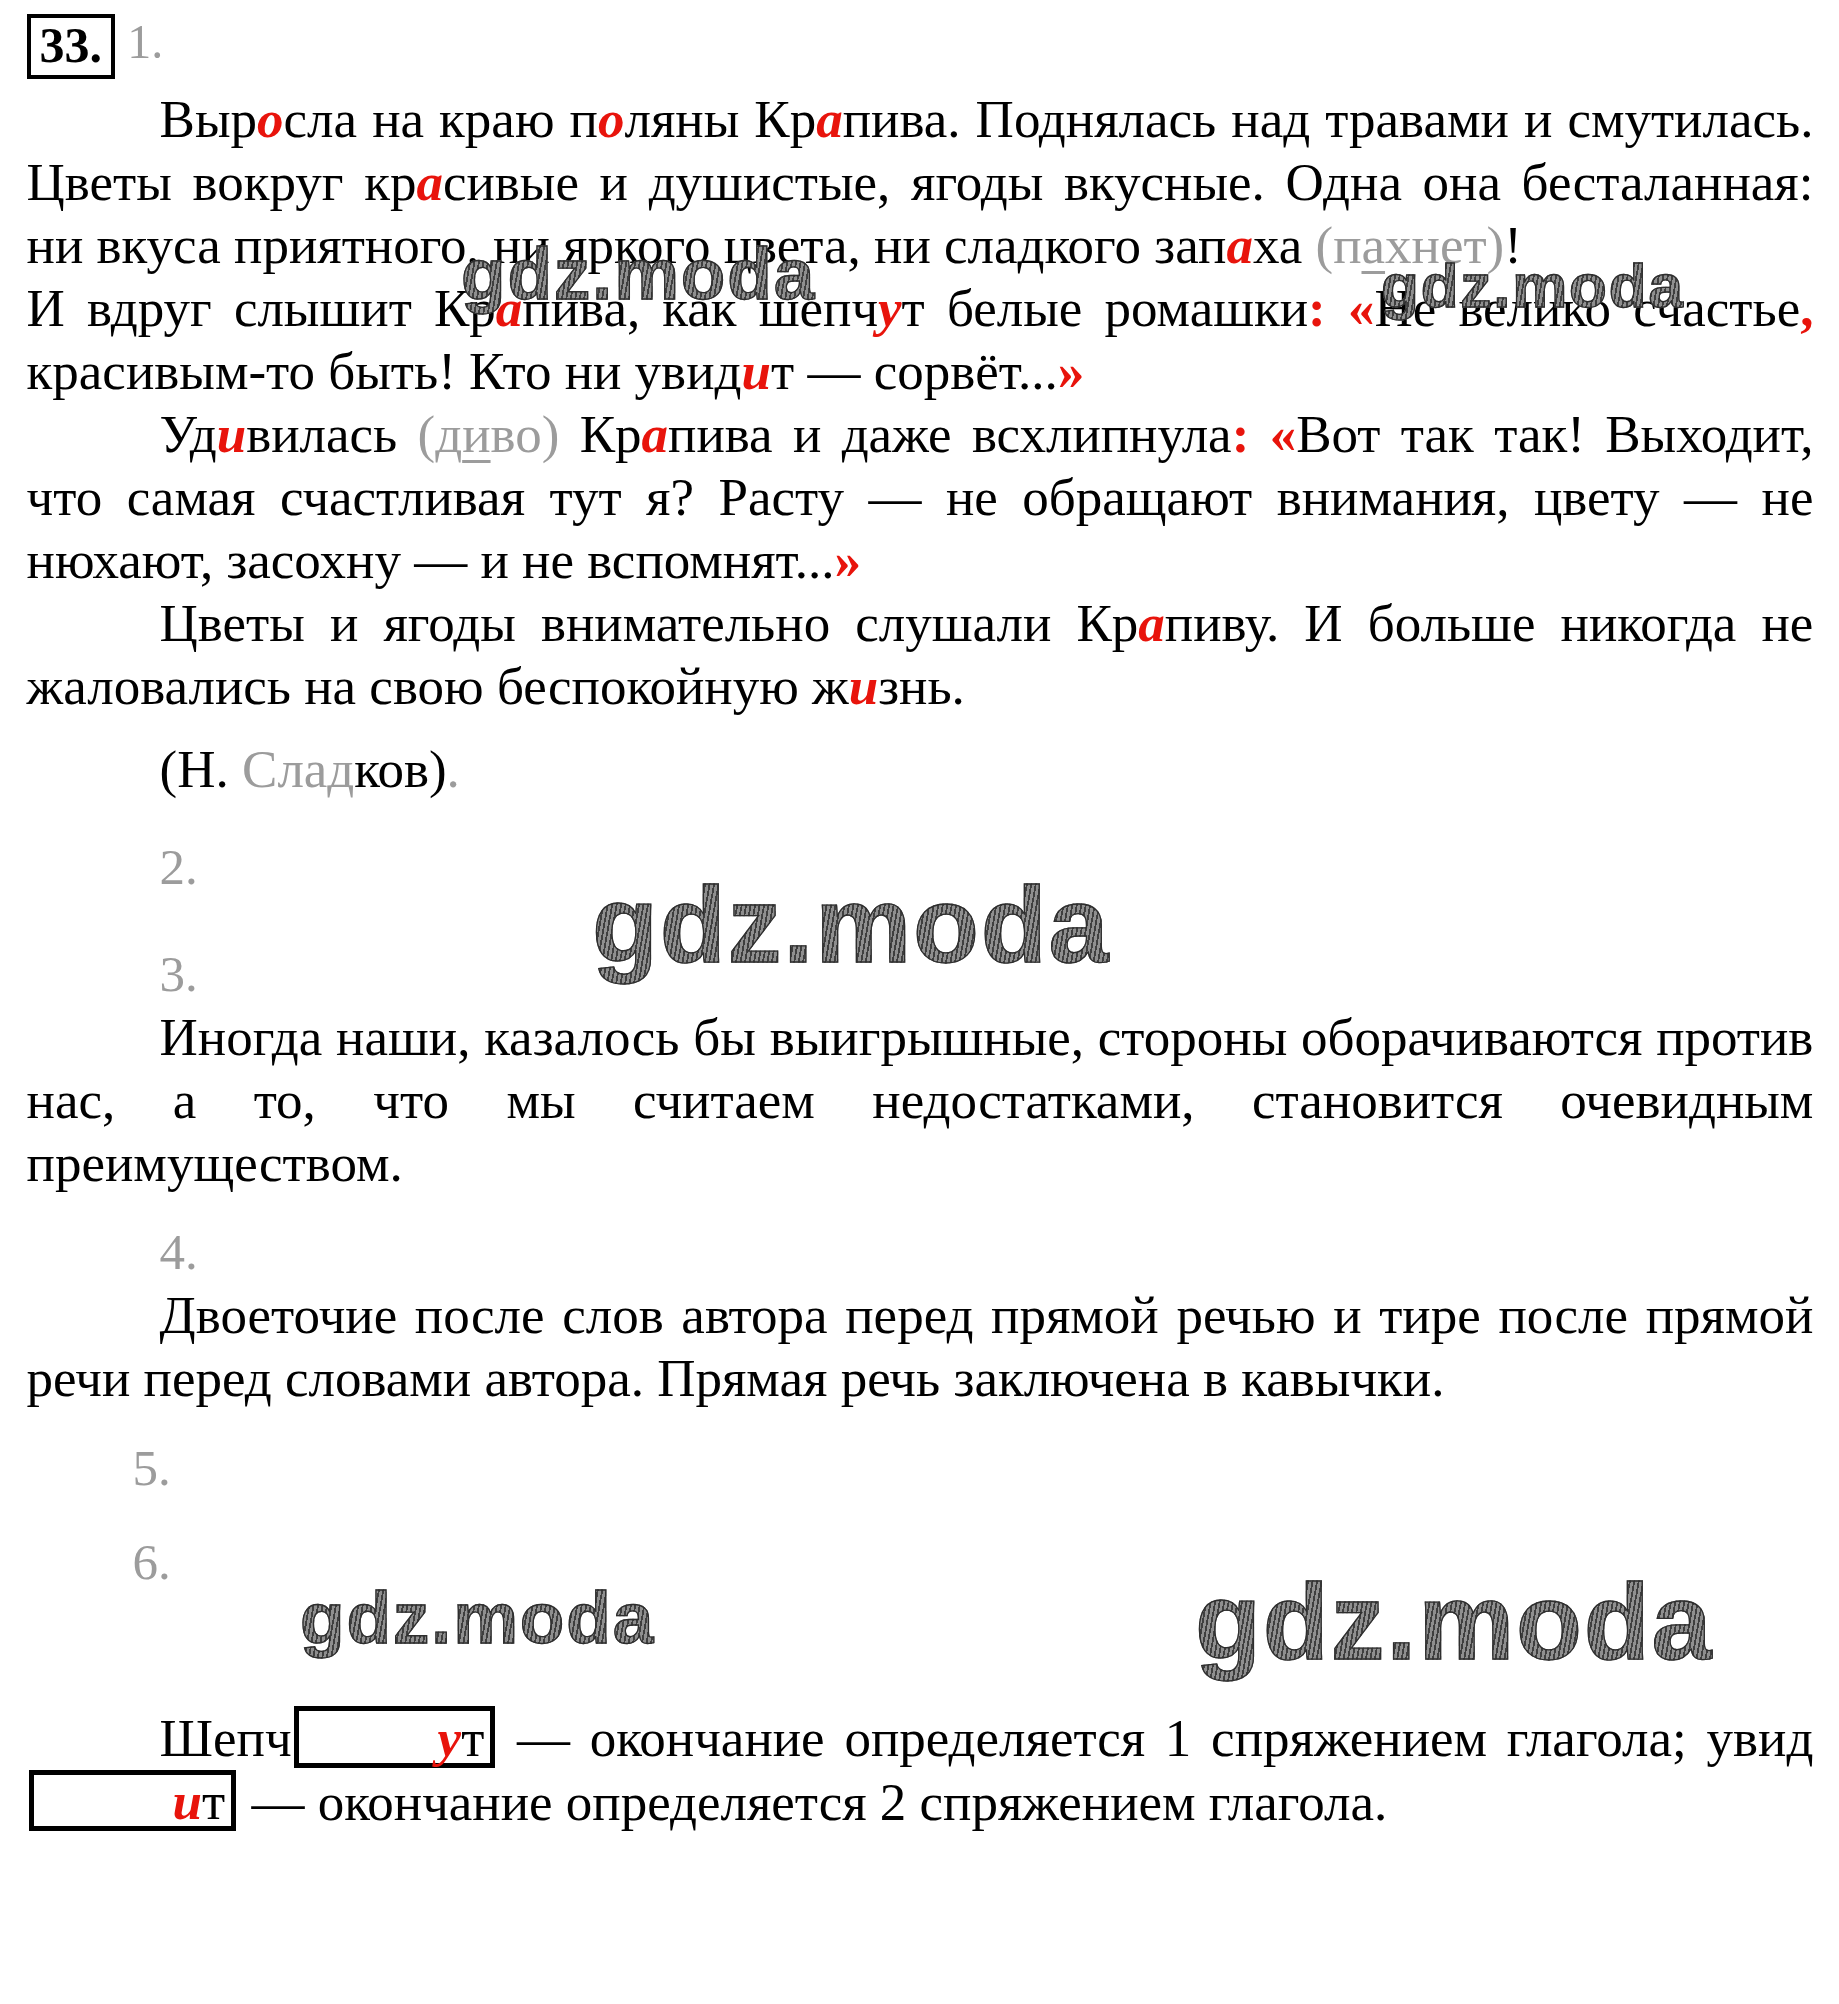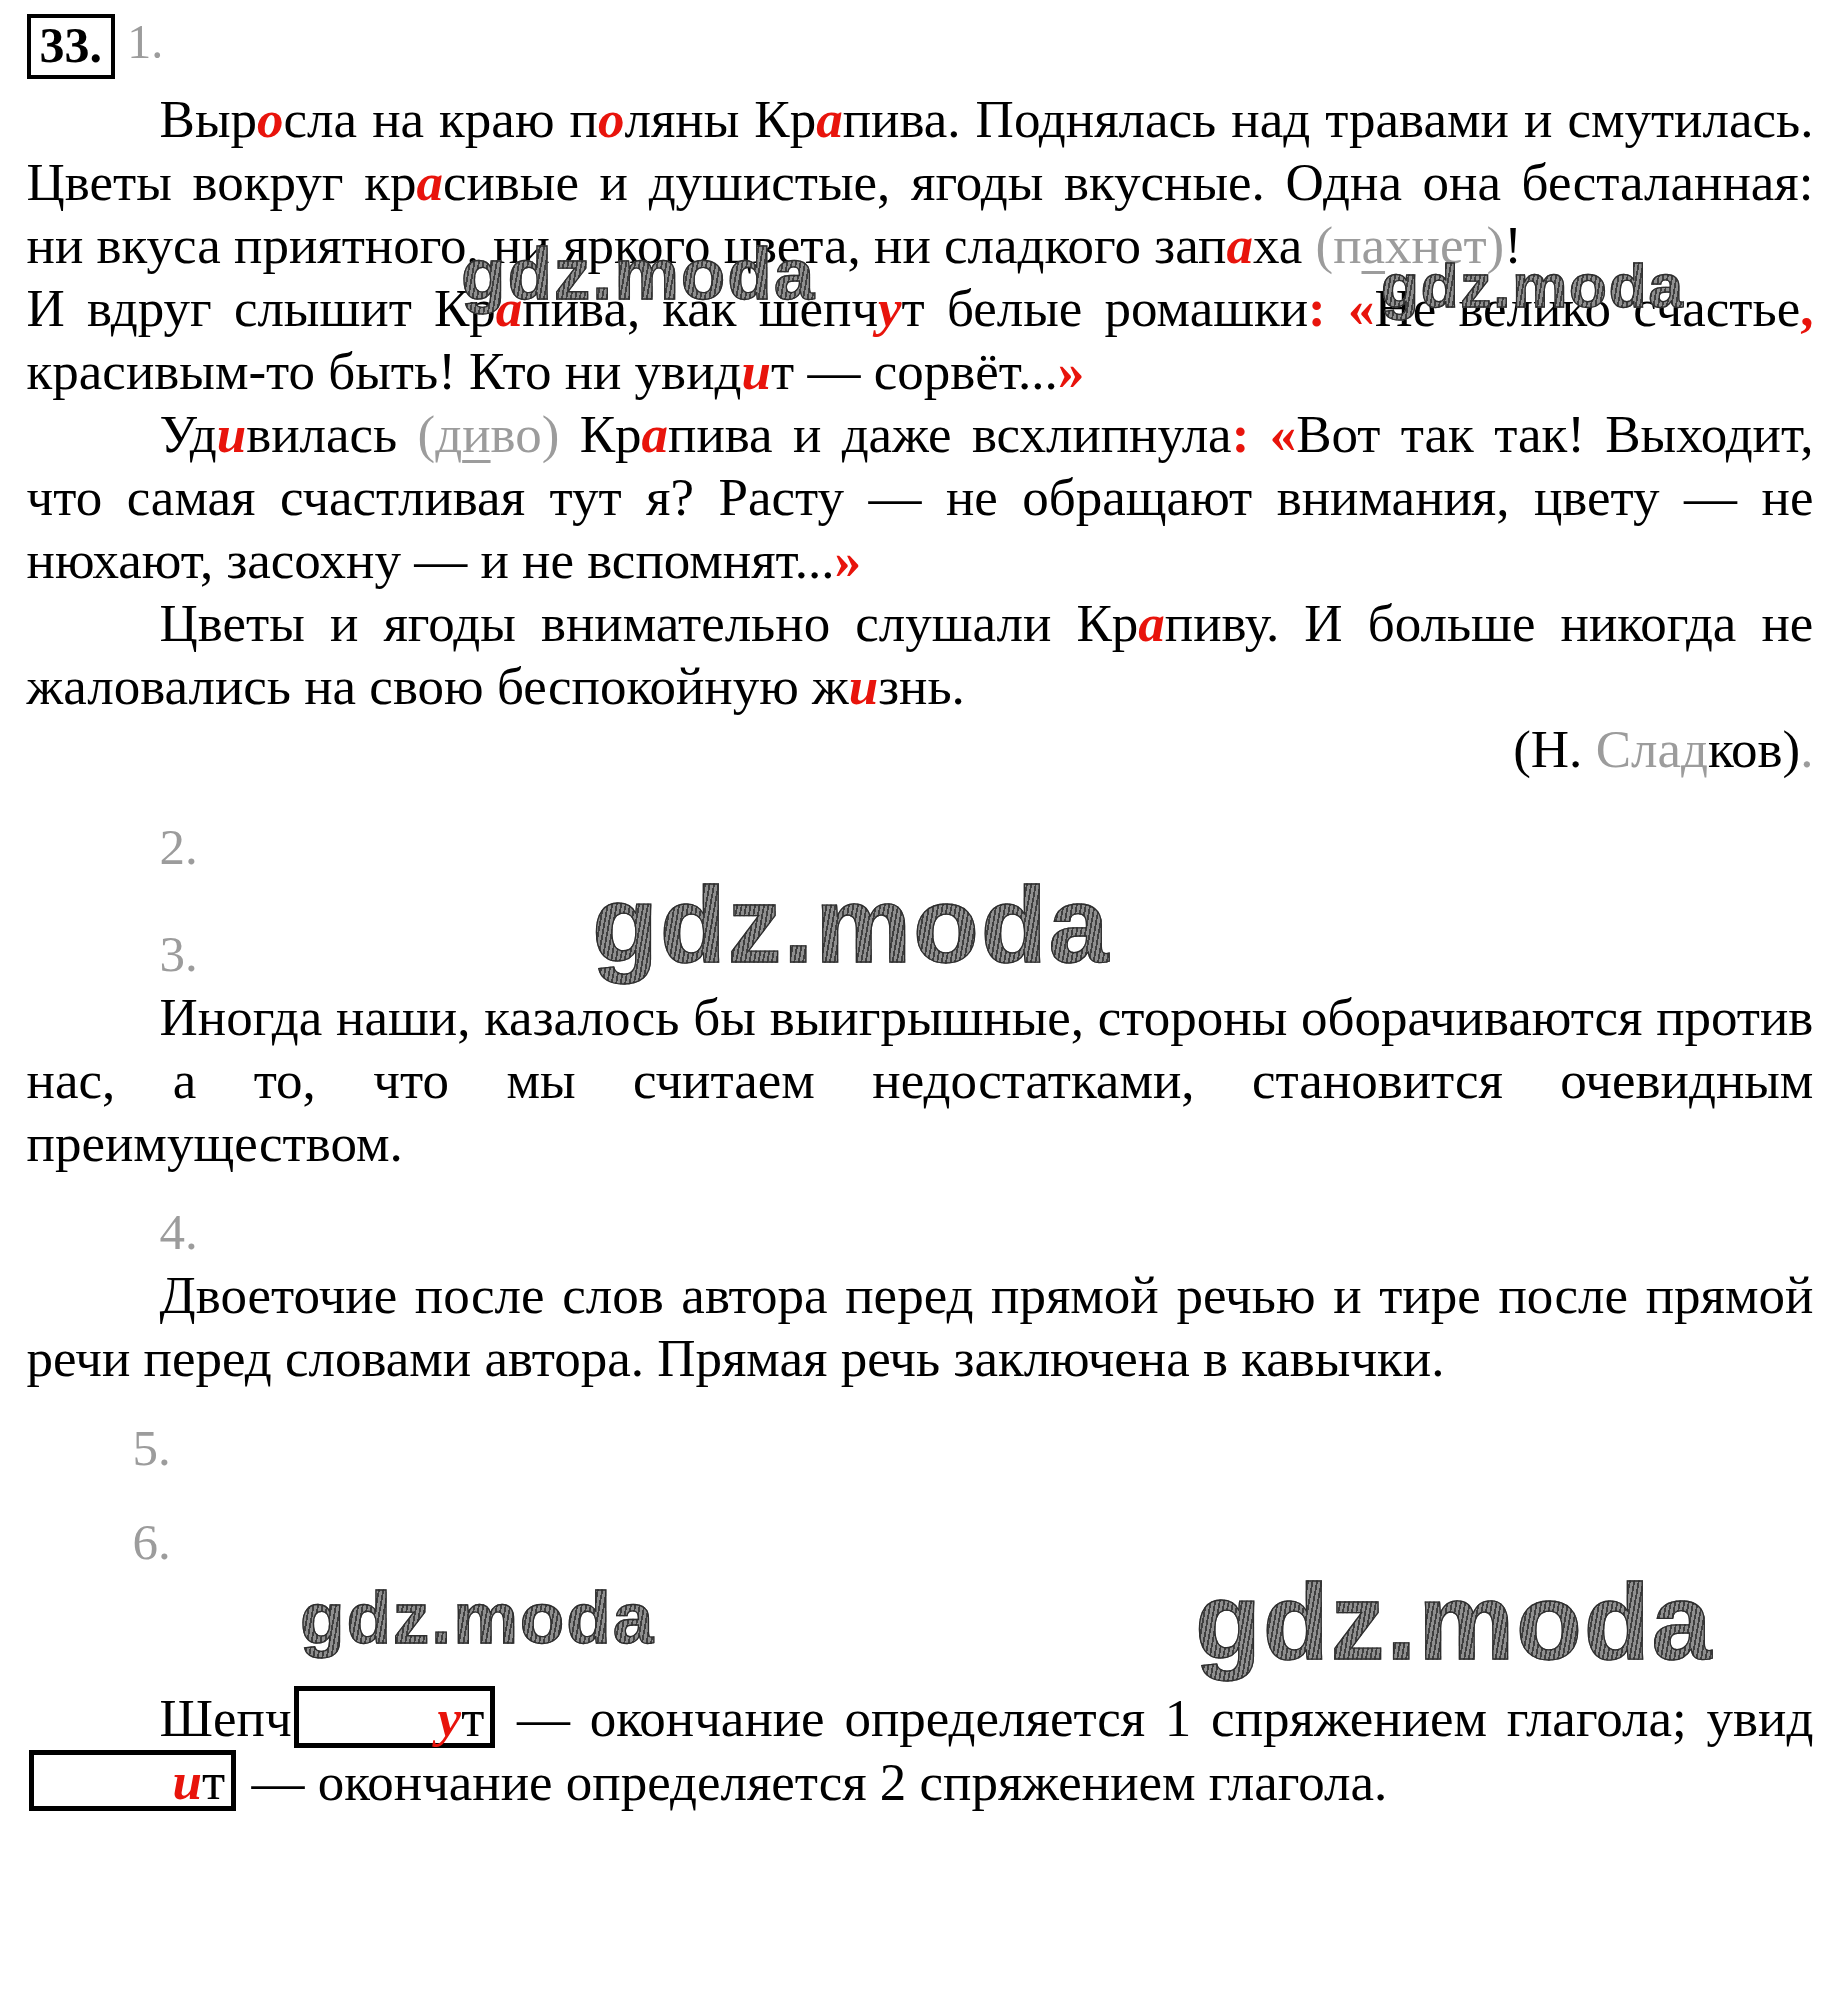--- a/index.html
+++ b/index.html
@@ -18,21 +18,21 @@
   .exnum{
     display:inline-block;border:4.4px solid #000;padding:0 8.9px 1.8px 8.9px;
     font-weight:bold;font-size:50px;line-height:55px;
   }
   .part-label-inline{color:var(--gray);font-size:48px;line-height:55px;}
   
   .para{
     font-size:53px;line-height:63px;margin:0;text-align:justify;
   }
   .para.indent{text-indent:133px;}
-  .para.noj{text-align:right;}
+  .para.noj{text-align:left;margin-top:20px;}
   .part-label{
     color:var(--gray);font-size:51px;line-height:63px;margin-left:133px;
   }
   .ml120{margin-left:106px;}
   .mt40{margin-top:35px;} .mt50{margin-top:44px;} .mt30{margin-top:26.6px;}
   .mt35{margin-top:31px;} .mt90{margin-top:112px;}
   .p6{margin-left:115px;}
   
   .seg-red{color:var(--accent);font-style:italic;font-weight:bold;}
   .seg-redp{color:var(--accent);font-weight:bold;}

